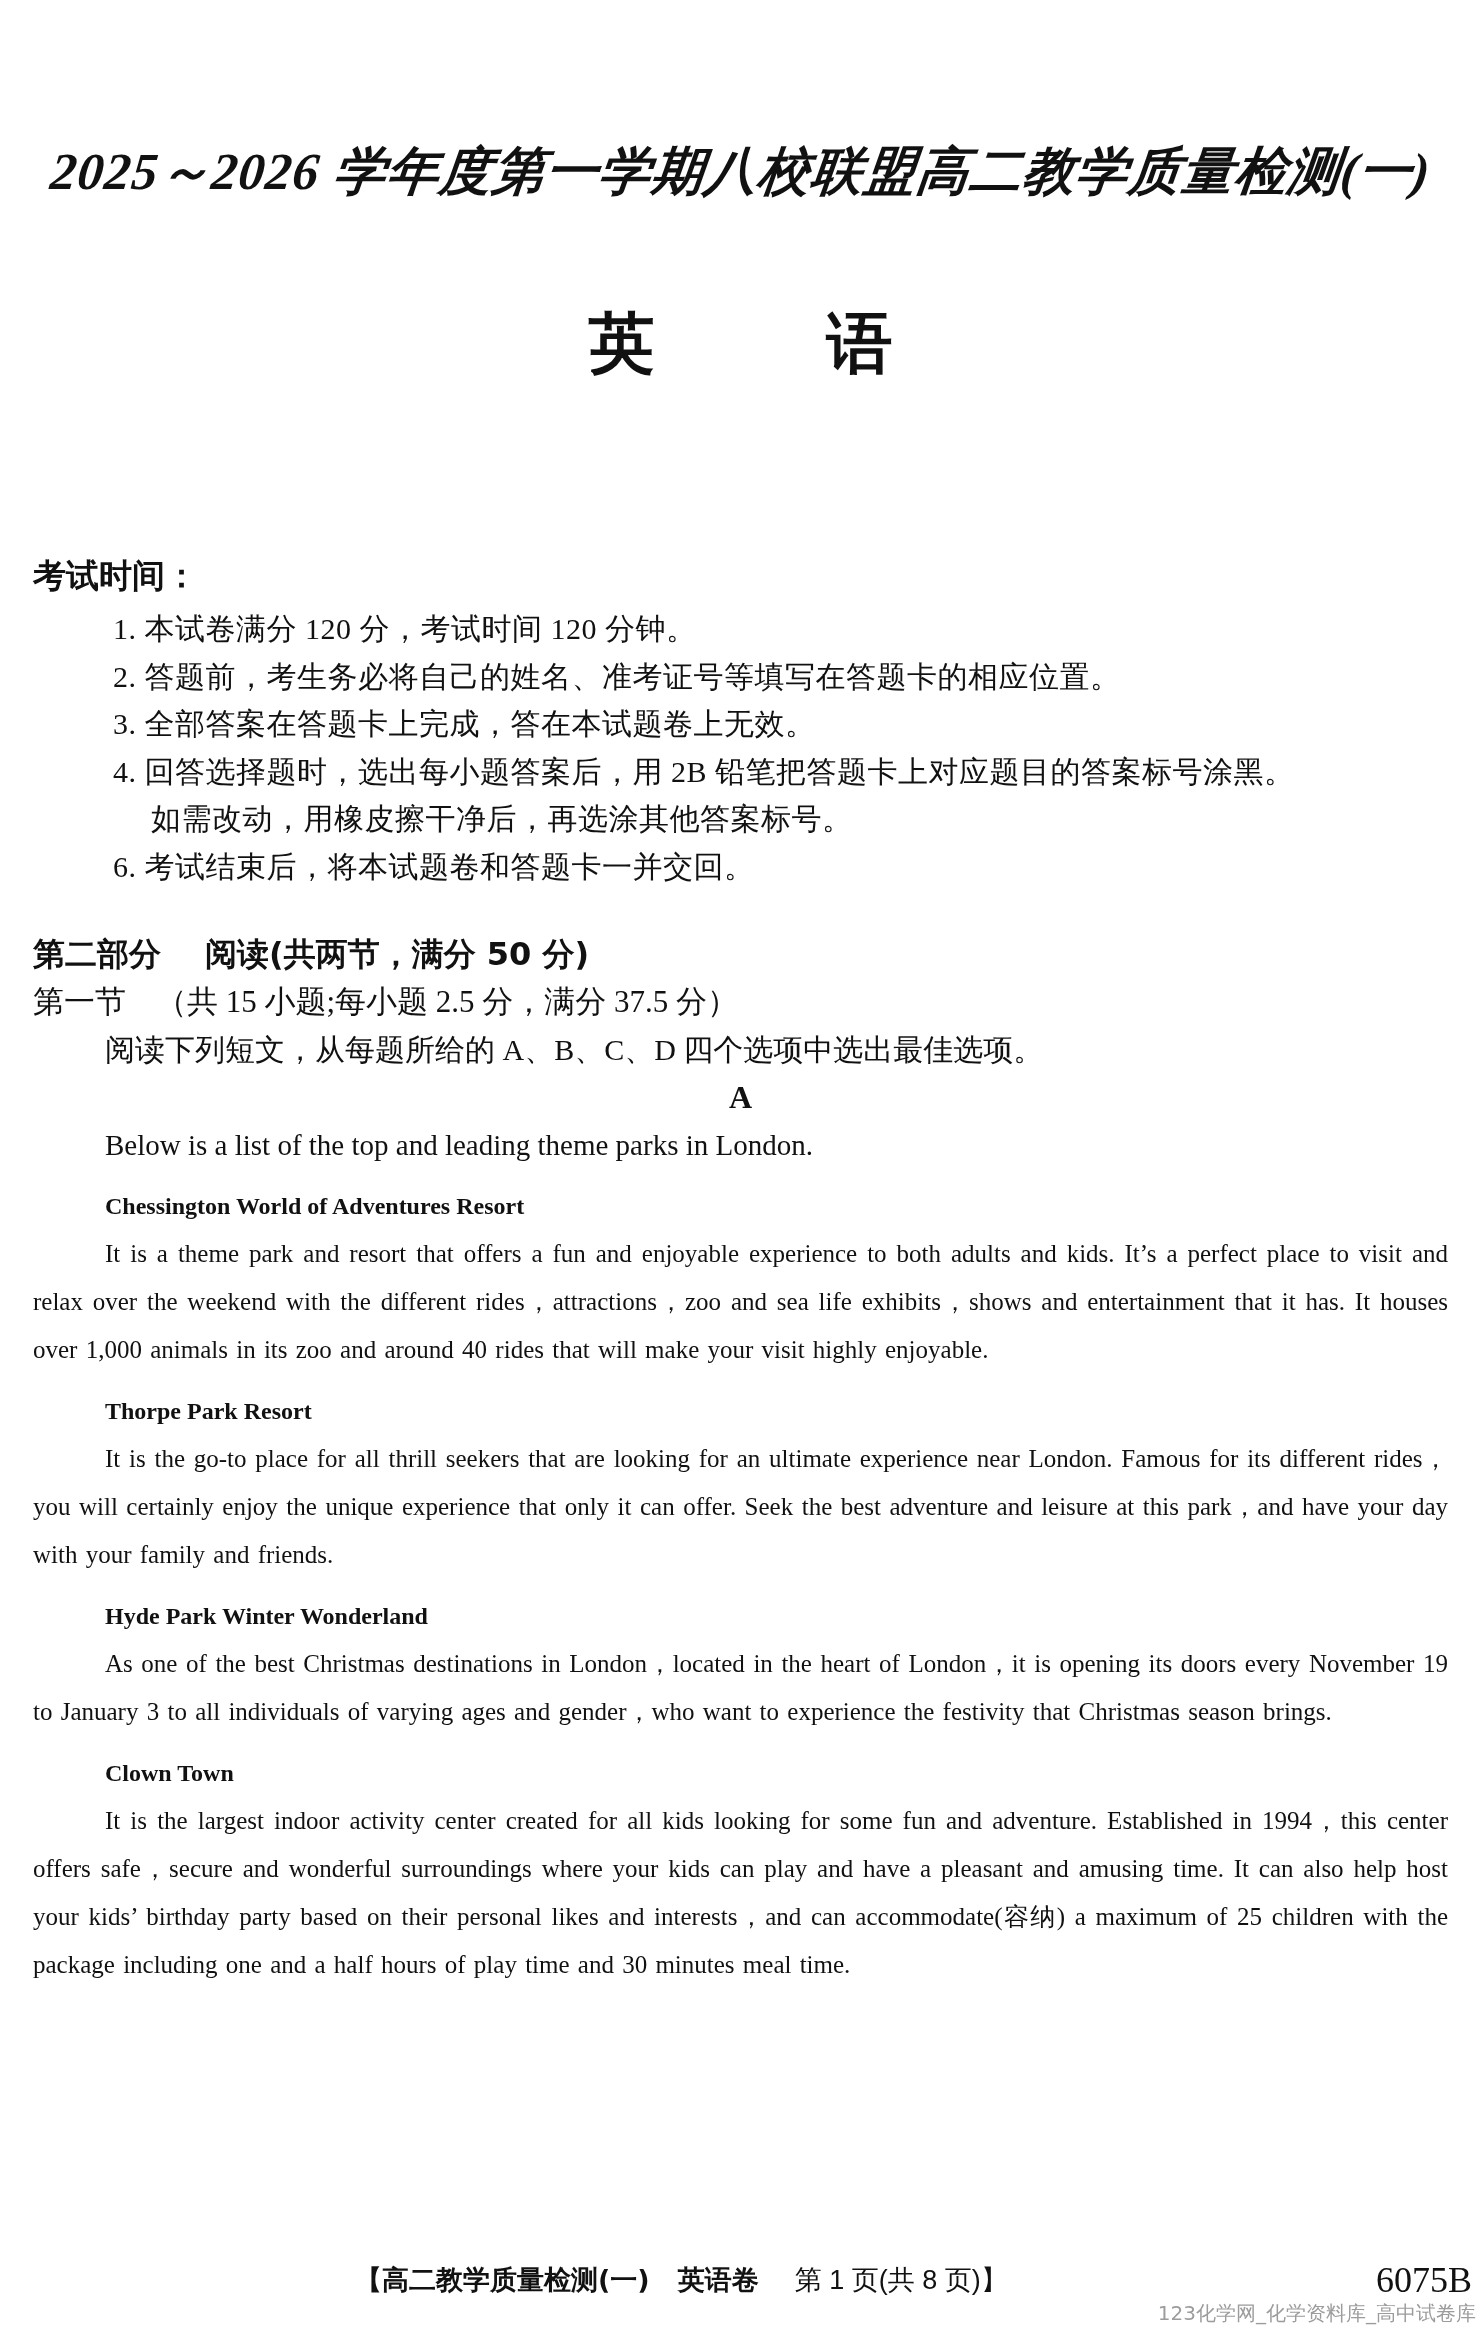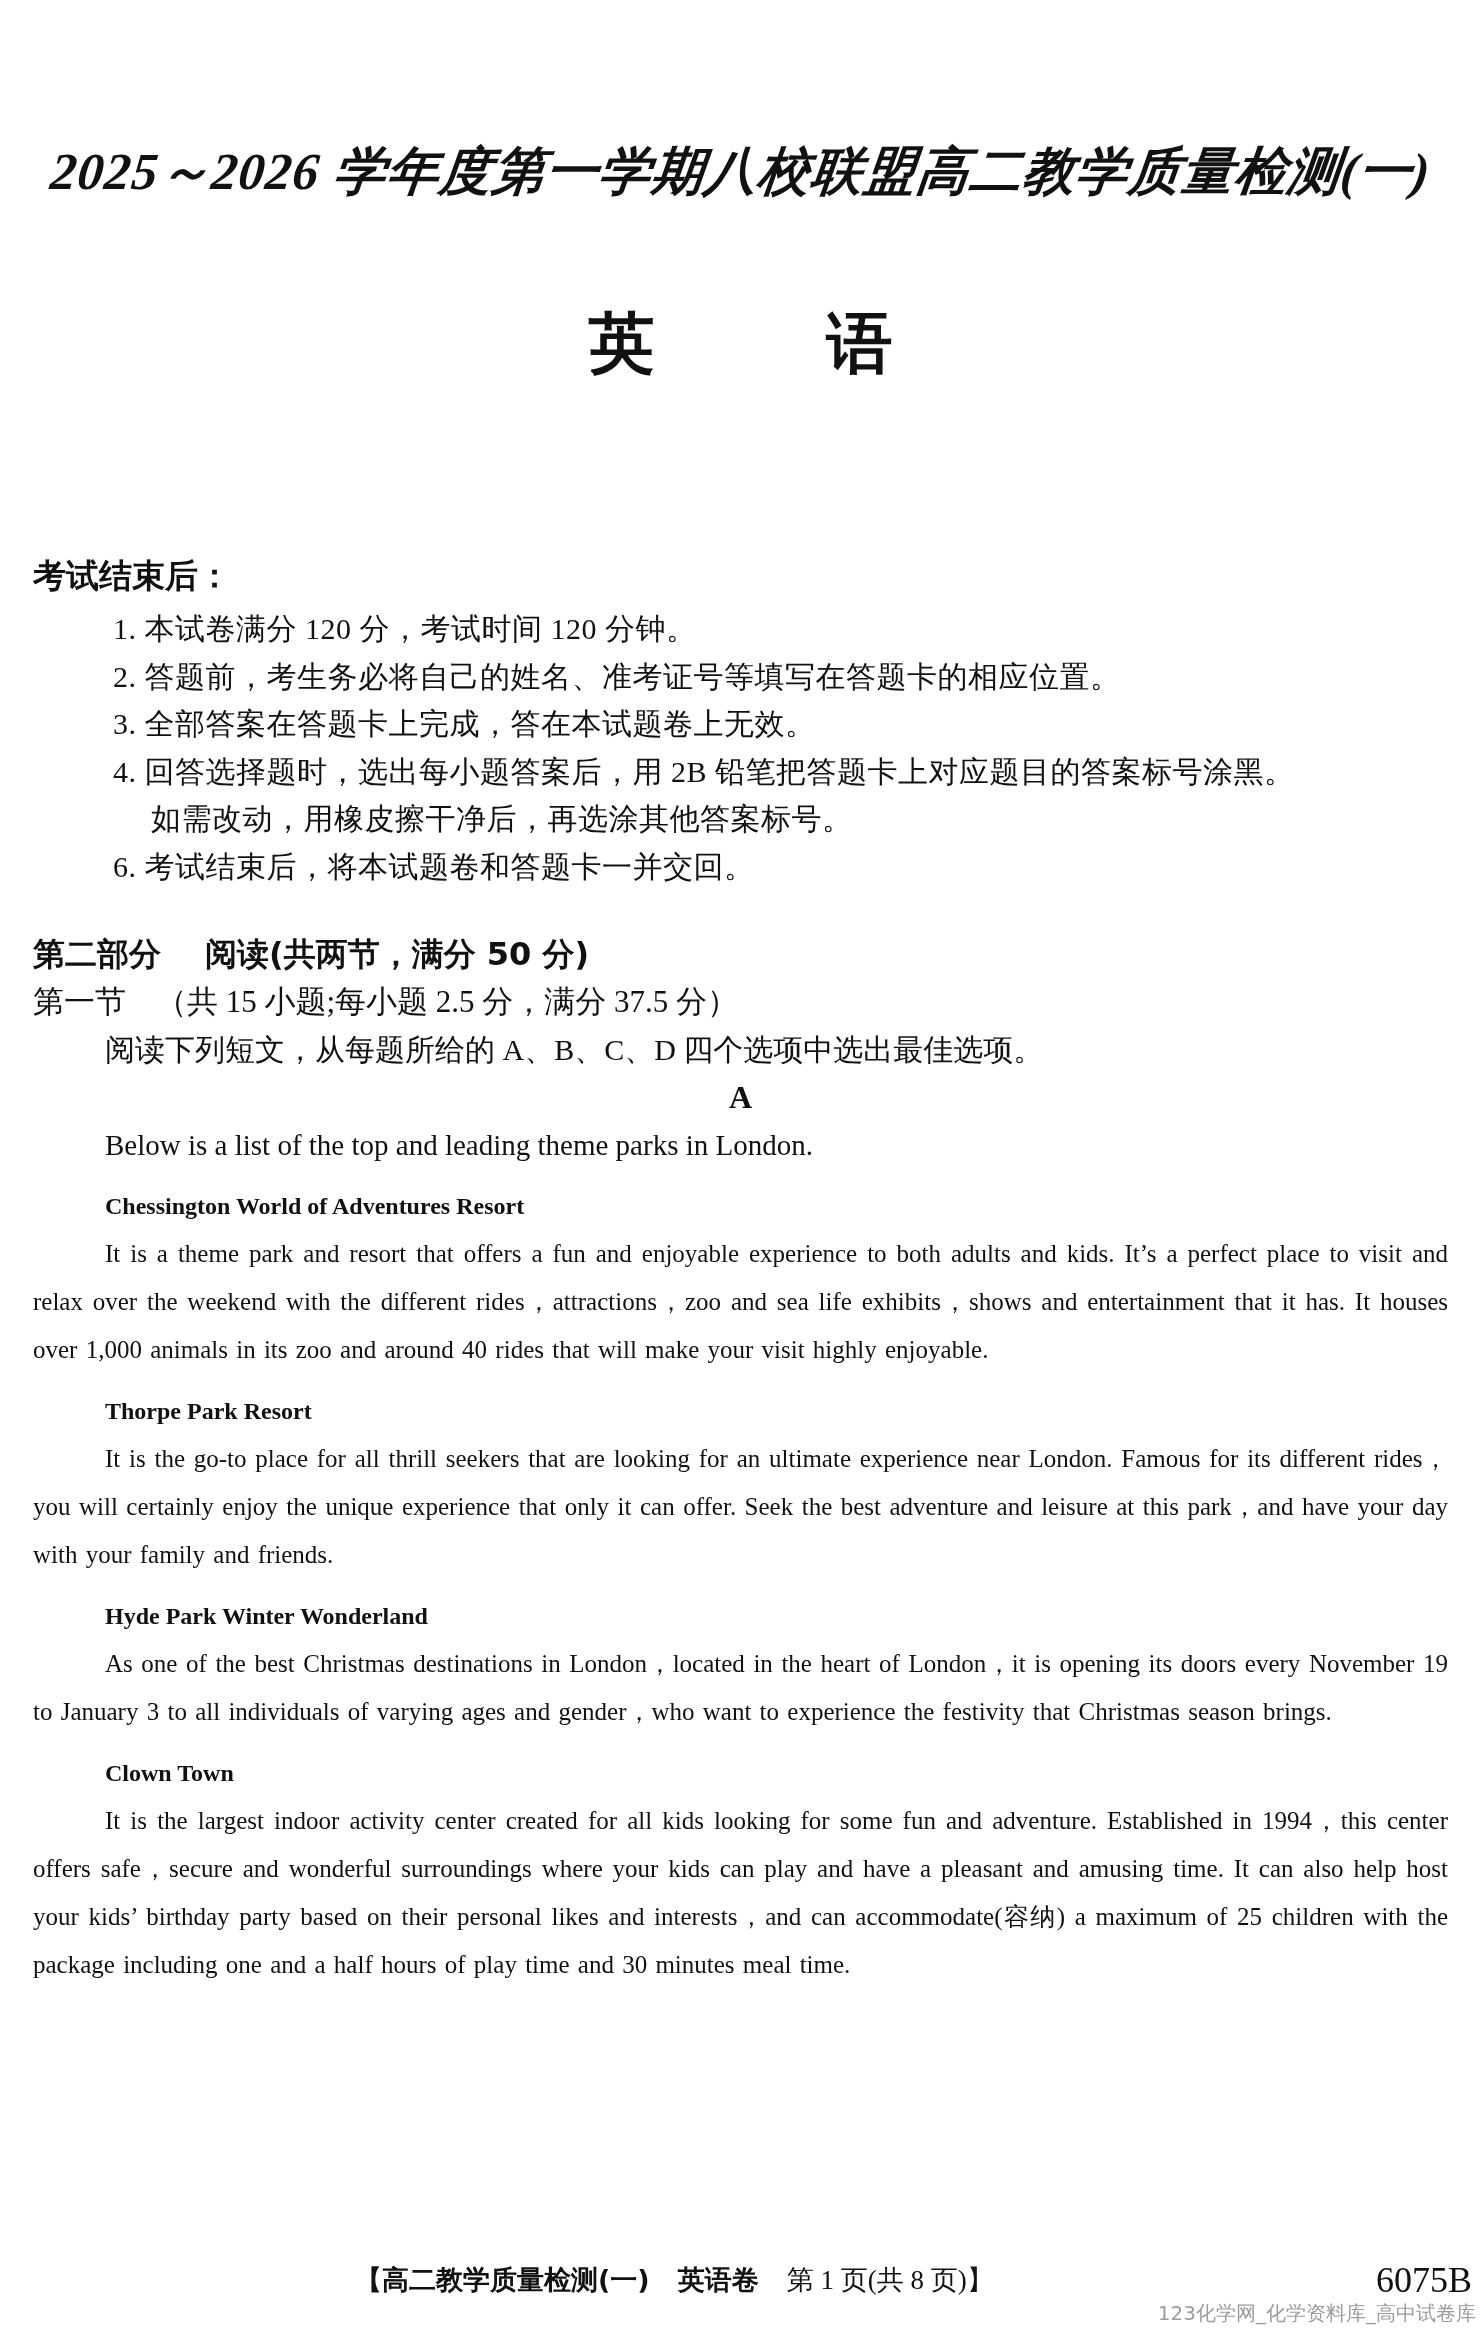--- a/index.html
+++ b/index.html
@@ -101,21 +101,21 @@
     bottom: 36px;
     font-size: 27px;
     line-height: 30px;
     white-space: nowrap;
   }
   .footer-exam, .footer-paper {
     font-family: "DejaVu Sans", sans-serif;
     font-weight: bold;
   }
   .footer-paper { margin-left: 28px; }
-  .footer-page { margin-left: 28px; font-family: Liberation Serif, serif; }
+  .footer-page { margin-left: 36px; font-family: Liberation Sans, sans-serif; }
   .footer-code {
     position: absolute;
     right: 10px;
     bottom: 36px;
     font-size: 36px;
     line-height: 30px;
     font-family: "Liberation Serif", serif;
   }
   .watermark {
     position: absolute;
@@ -135,21 +135,21 @@
   <div class="content">
 
     <div class="exam-title">2025～2026 学年度第一学期八校联盟高二教学质量检测(一)</div>
 
     <div class="subject">
       <span>英</span>
       <span>语</span>
     </div>
 
     <div class="notice">
-      <div class="notice-heading">考试结束后：</div>
+      <div class="notice-heading">考试时间：</div>
       <div class="notice-lines">
         <div class="notice-line">1. 本试卷满分 120 分，考试时间 120 分钟。</div>
         <div class="notice-line">2. 答题前，考生务必将自己的姓名、准考证号等填写在答题卡的相应位置。</div>
         <div class="notice-line">3. 全部答案在答题卡上完成，答在本试题卷上无效。</div>
         <div class="notice-line">4. 回答选择题时，选出每小题答案后，用 2B 铅笔把答题卡上对应题目的答案标号涂黑。</div>
         <div class="notice-line cont">如需改动，用橡皮擦干净后，再选涂其他答案标号。</div>
         <div class="notice-line">6. 考试结束后，将本试题卷和答题卡一并交回。</div>
       </div>
     </div>
 

